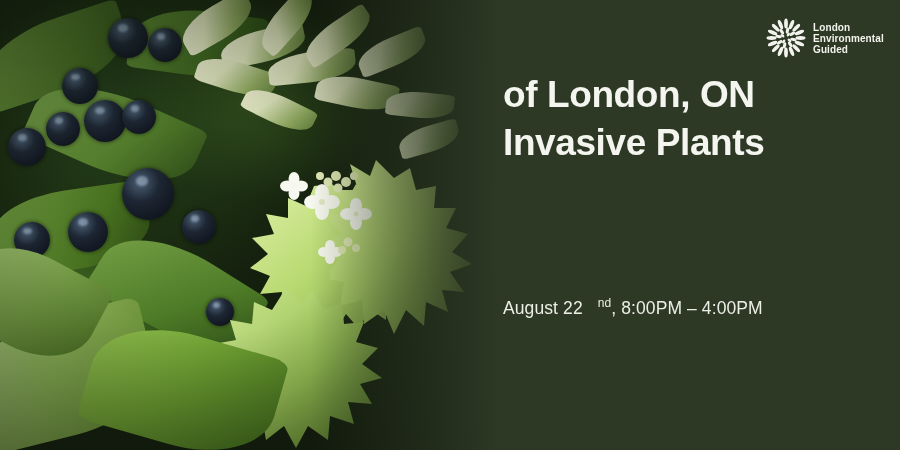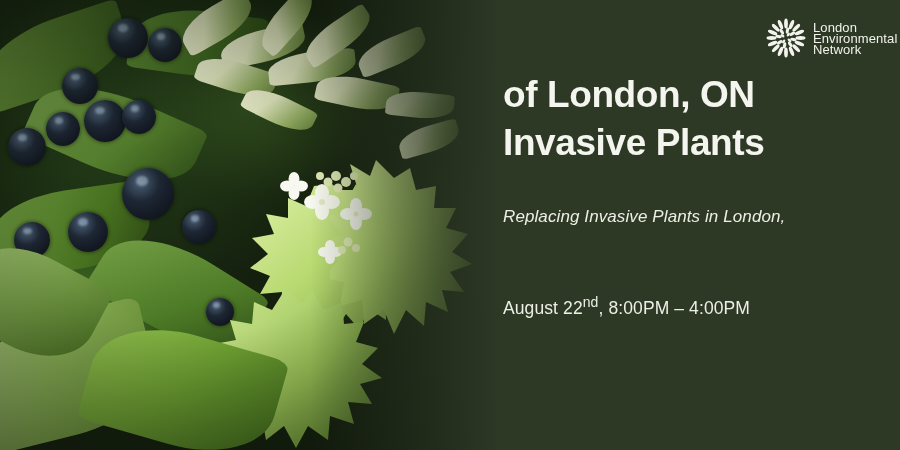--- a/index.html
+++ b/index.html
@@ -53,42 +53,42 @@
 
   
   .panel{position:absolute;left:0;top:0;width:900px;height:450px;}
 
   .logo{
     position:absolute;left:766px;top:18px;
     display:flex;align-items:center;gap:7px;
   }
   .logo-mark{position:relative;width:40px;height:40px;flex:none;}
   .logo-text{
-    color:#F2F3EC;font-size:13px;line-height:11px;font-weight:normal;
+    color:#F2F3EC;font-size:10px;line-height:11px;font-weight:bold;
     letter-spacing:.1px;white-space:nowrap;
   }
 
   .title{
     position:absolute;left:503px;top:71px;width:390px;
     color:#F4F5EF;
     font-size:37px;line-height:48px;
     font-weight:bold;letter-spacing:-0.4px;
   }
   .subtitle{
     position:absolute;left:503px;top:203px;width:360px;
     color:#EDEFE6;
     font-size:17px;line-height:28px;
     font-style:italic;letter-spacing:.1px;
   }
   .details{
     position:absolute;left:503px;top:293px;width:370px;
     color:#EDEFE6;
     font-size:17.5px;line-height:30px;letter-spacing:.1px;
   }
-  .details sup{font-size:14px;vertical-align:super;line-height:0;}
+  .details sup{font-size:12px;vertical-align:super;line-height:0;margin-left:15px;}
 </style>
 </head>
 <body>
 
 <div class="banner">
 
   <div class="photo">
     <div class="photo-base"></div>
 
     <div class="leaf" style="left:-20px;top:20px;width:150px;height:72px;transform:rotate(-18deg);
@@ -304,31 +304,30 @@
               <g transform="rotate(303)">
                   <ellipse cx="0" cy="-4.2" rx="1.3" ry="2.2"></ellipse>
                 </g>
             </g>
           </g>
         </svg>
       </div>
       <div class="logo-text">
         <div>London</div>
         <div>Environmental</div>
-        <div>Network</div>
+        <div>Guided</div>
       </div>
     </div>
 
     <div class="title">
       <div>of London, ON</div>
       <div>Invasive Plants</div>
     </div>
 
     <div class="subtitle">
-      <div>Replacing Invasive Plants in London,</div>
     </div>
 
     <div class="details">
       <div><span>August 22</span><sup>nd</sup><span>, 8:00PM – 4:00PM</span></div>
     </div>
 
   </div>
 </div>
 
 </body></html>

